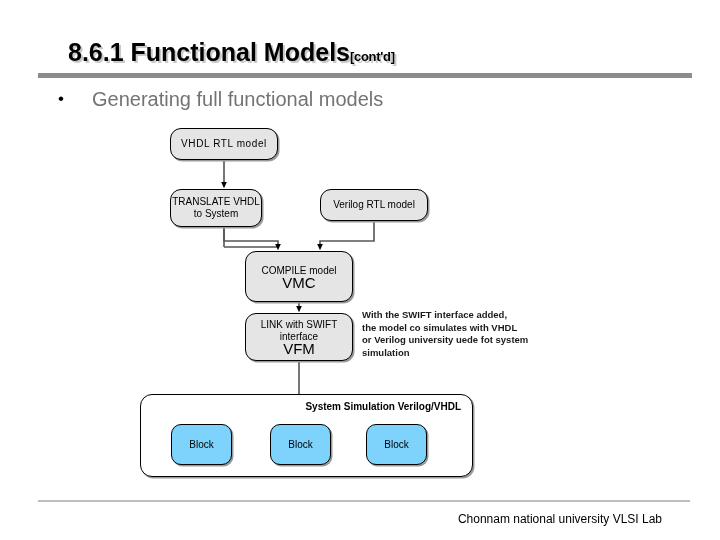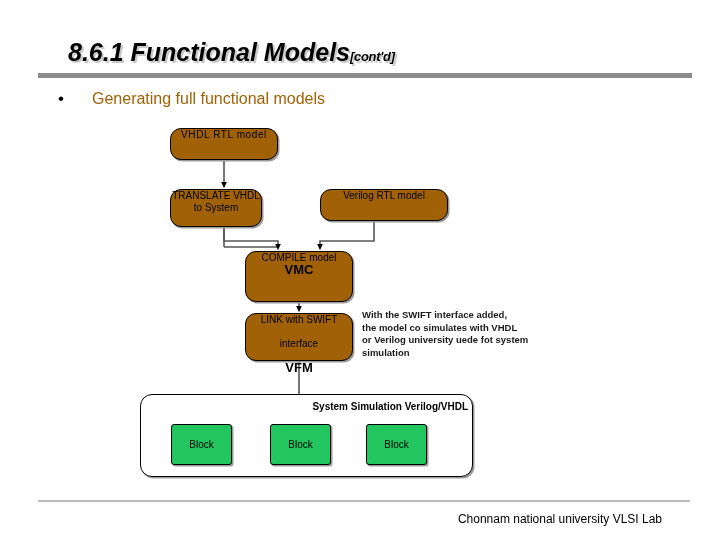--- a/index.html
+++ b/index.html
@@ -26,21 +26,20 @@
   #slide-title {
     position: absolute;
     left: 68px;
     top: 38px;
     font-size: 25px;
     font-weight: bold;
     color: #000000;
     letter-spacing: 0px;
     white-space: nowrap;
     text-shadow: 2px 2px 0 #c9c9c9;
-    font-style: italic;
   }
   #slide-title .contd {
     font-size: 13px;
     font-weight: bold;
     vertical-align: baseline;
     letter-spacing: -0.3px;
   }
 
   
   #title-rule {
@@ -65,89 +64,89 @@
     left: 0;
     top: 0;
     font-size: 17px;
     line-height: 22px;
     color: #000;
   }
   #bullet-text {
     position: absolute;
     left: 34px;
     top: 0;
-    font-size: 16px;
+    font-size: 20px;
     line-height: 22px;
-    color: #a16207;
+    color: #737373;
     white-space: nowrap;
   }
 
   
   #flow {
     position: absolute;
     left: 0;
     top: 0;
     width: 720px;
     height: 540px;
   }
   .node {
     position: absolute;
     box-sizing: border-box;
     border: 1.6px solid #000;
     border-radius: 11px;
-    background: #a16207;
+    background: #e5e5e5;
     display: flex;
     flex-direction: column;
     align-items: center;
-    justify-content: flex-start;
+    justify-content: center;
     text-align: center;
     color: #000;
     font-size: 10px;
     line-height: 12px;
     box-shadow: 1.5px 1.5px 0 #9a9a9a;
   }
   .node .ln { display: block; white-space: nowrap; }
-  .node .ln.bold { font-weight: bold; font-size: 13px; }
+  .node .ln.bold { font-weight: normal; font-size: 15px; }
 
   #node-vhdl      { left: 170px; top: 128px; width: 108px; height: 32px; }
   #node-translate { left: 170px; top: 189px; width: 92px; height: 38px; }
-  #node-verilog   { left: 320px; top: 189px; width: 128px; height: 32px; }
+  #node-verilog   { left: 320px; top: 189px; width: 108px; height: 32px; }
   #node-compile   { left: 245px; top: 251px; width: 108px; height: 51px; }
-  #node-link      { left: 245px; top: 313px; width: 108px; height: 48px; gap: 12px; }
+  #node-link      { left: 245px; top: 313px; width: 108px; height: 48px; }
 
   #node-vhdl .ln { letter-spacing: 0.6px; }
 
   
   #sys-container {
     position: absolute;
     left: 140px;
     top: 394px;
     width: 333px;
     height: 83px;
     box-sizing: border-box;
     border: 1.8px solid #000;
     border-radius: 12px;
     background: #ffffff;
     box-shadow: 1.5px 1.5px 0 #9a9a9a;
   }
   #sys-label {
     position: absolute;
-    right: 4px;
+    right: 11px;
     top: 6px;
     font-size: 10px;
     font-weight: bold;
     color: #000;
     white-space: nowrap;
   }
   .blk {
     position: absolute;
     box-sizing: border-box;
     border: 1.6px solid #000;
-    border-radius: 3px;
-    background: #22c55e;
+    border-radius: 10px;
+    background: #7dd3fc;
     display: flex;
     align-items: center;
     justify-content: center;
     font-size: 10px;
     color: #000;
     box-shadow: 1.5px 1.5px 0 #9a9a9a;
   }
   #blk-0 { left: 171px; top: 424px; width: 61px; height: 41px; }
   #blk-1 { left: 270px; top: 424px; width: 61px; height: 41px; }
   #blk-2 { left: 366px; top: 424px; width: 61px; height: 41px; }

